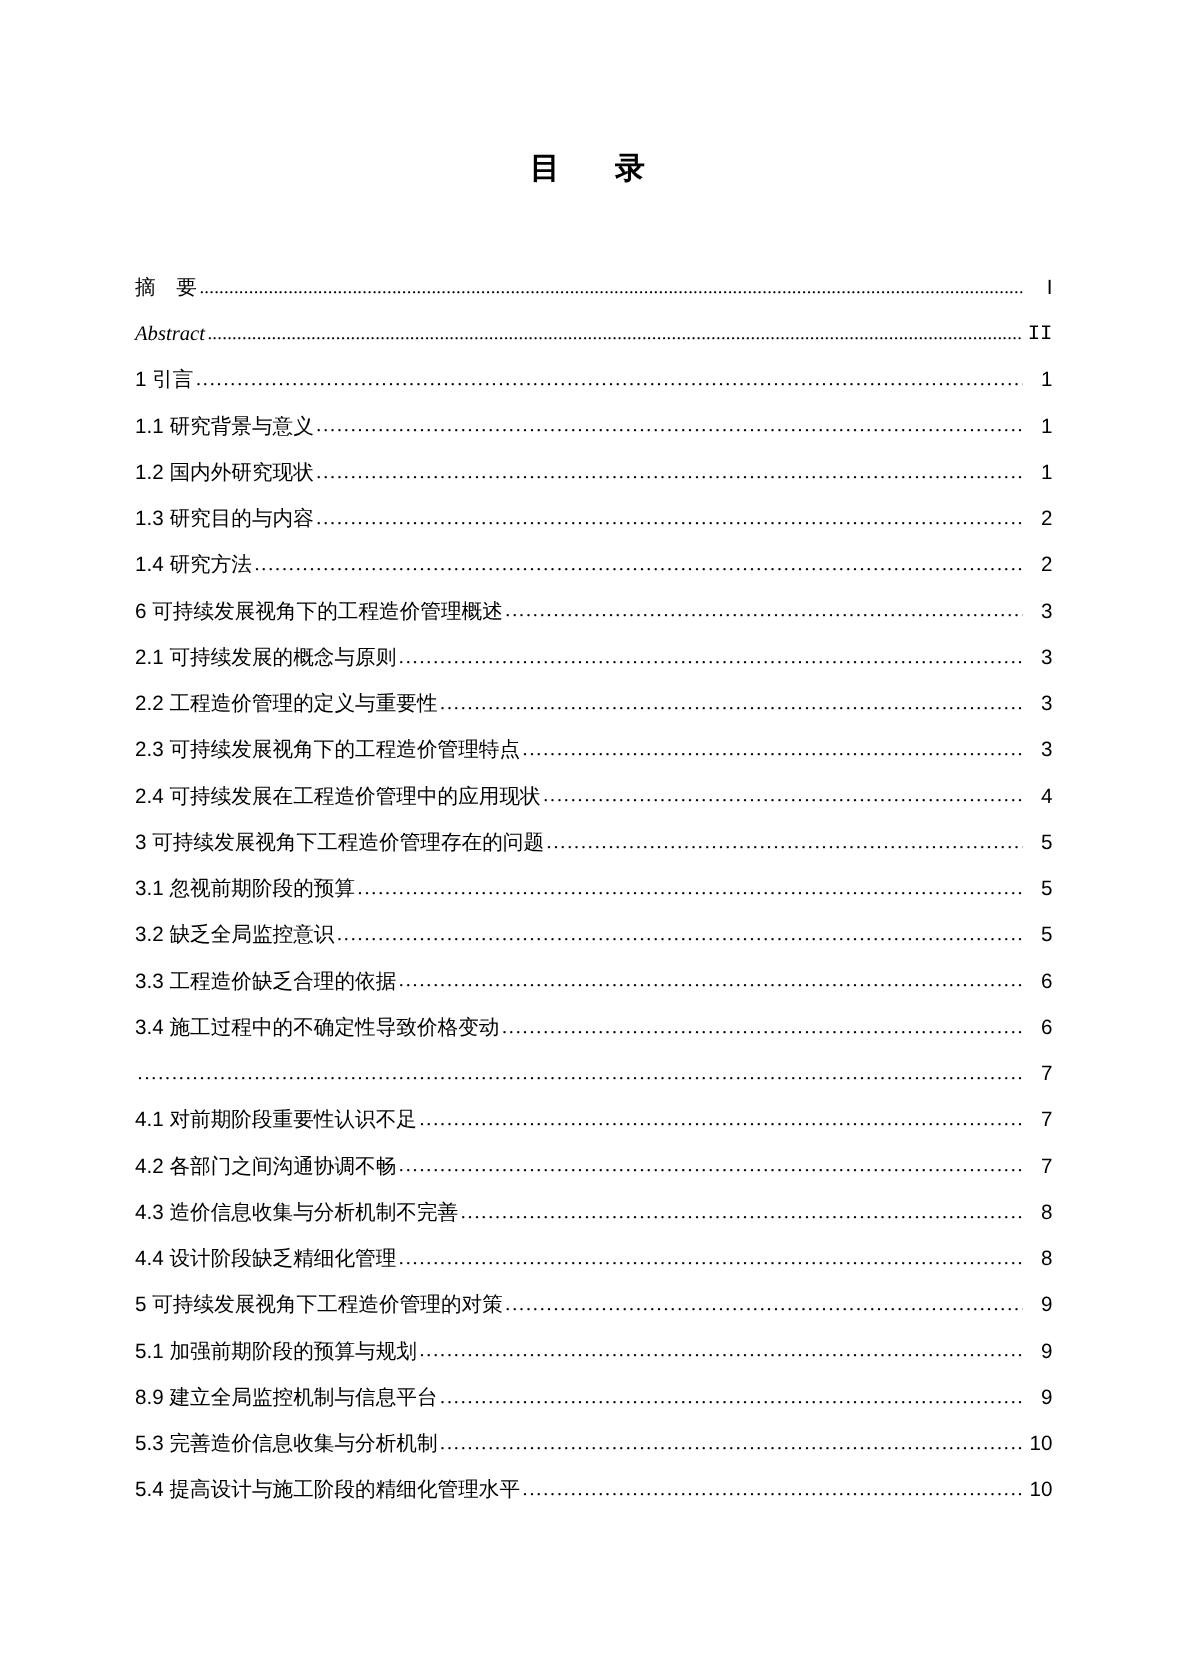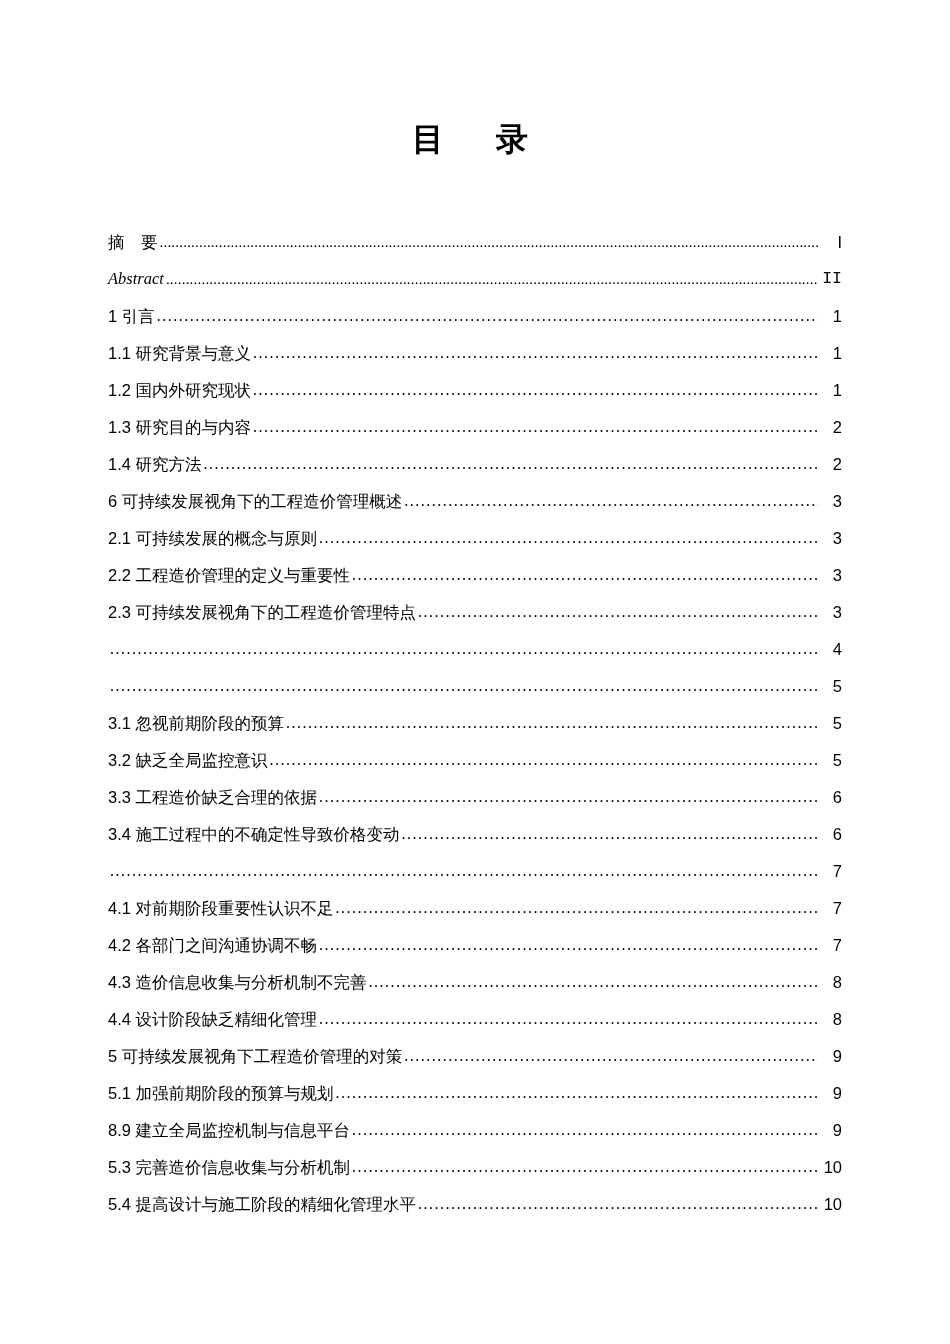--- a/index.html
+++ b/index.html
@@ -17,21 +17,21 @@
   }
   .page {
     width: 950px;
     height: 1344px;
     position: relative;
     box-sizing: border-box;
     padding: 0 108px;
   }
   .doc-title {
     text-align: center;
-    font-size: 32px;
+    font-size: 24px;
     font-weight: bold;
     letter-spacing: 10px;
     margin-top: 118px;
     margin-bottom: 0;
     font-family: "Liberation Sans", "DejaVu Sans", sans-serif;
   }
   .toc {
     margin-top: 62px;
   }
   .toc-row {
@@ -131,24 +131,26 @@
         <span class="lbl">2.2  工程造价管理的定义与重要性</span>
         <span class="dots">.......................................................................................................................................................................................................</span>
         <span class="pg">3</span>
       </div>
       <div class="toc-row">
         <span class="lbl">2.3  可持续发展视角下的工程造价管理特点</span>
         <span class="dots">.......................................................................................................................................................................................................</span>
         <span class="pg">3</span>
       </div>
       <div class="toc-row">
+        <span class="lbl">2.4  可持续发展在工程造价管理中的应用现状</span>
         <span class="dots">.......................................................................................................................................................................................................</span>
         <span class="pg">4</span>
       </div>
       <div class="toc-row">
+        <span class="lbl">3  可持续发展视角下工程造价管理存在的问题</span>
         <span class="dots">.......................................................................................................................................................................................................</span>
         <span class="pg">5</span>
       </div>
       <div class="toc-row">
         <span class="lbl">3.1  忽视前期阶段的预算</span>
         <span class="dots">.......................................................................................................................................................................................................</span>
         <span class="pg">5</span>
       </div>
       <div class="toc-row">
         <span class="lbl">3.2  缺乏全局监控意识</span>

